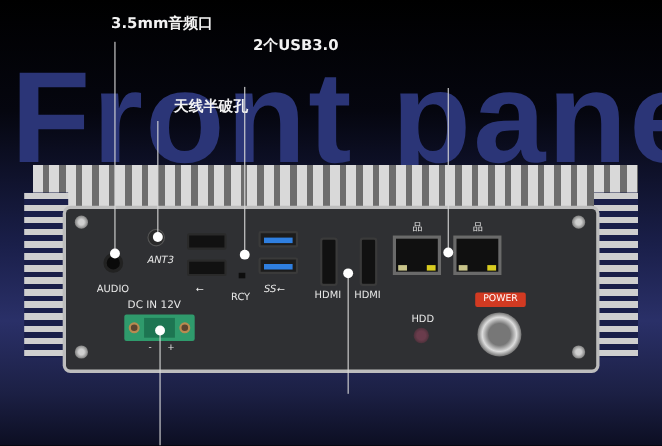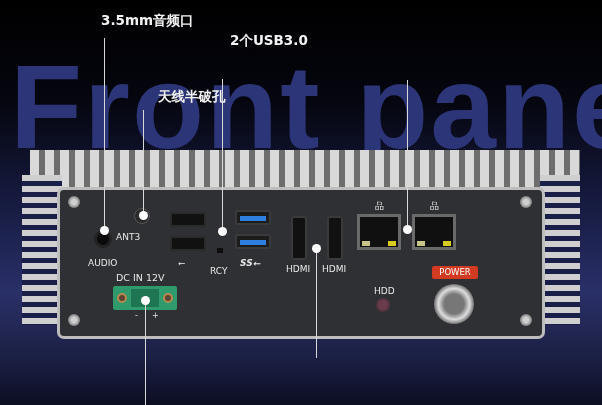--- a/index.html
+++ b/index.html
@@ -38,36 +38,36 @@
   <div class="panel">
     <div class="screw" style="left:8px;top:6px;"></div>
     <div class="screw" style="left:8px;top:124px;"></div>
     <div class="screw" style="left:460px;top:6px;"></div>
     <div class="screw" style="left:460px;top:124px;"></div>
 
     <div style="position:absolute;left:34px;top:40px;width:18px;height:18px;border-radius:50%;background:#0a0a0a;border:3px solid #222;"></div>
     <div class="ptxt" style="left:28px;top:68px;">AUDIO</div>
 
     <div style="position:absolute;left:74px;top:18px;width:16px;height:16px;border-radius:50%;background:#2a2a2a;border:1px solid #555;"></div>
-    <div class="ptxt" style="left:56px;top:42px;">ANT3</div>
+    <div class="ptxt" style="left:74px;top:42px;font-style:italic;">ANT3</div>
 
     <div class="usb2" style="left:110px;top:22px;"></div>
     <div class="usb2" style="left:110px;top:46px;"></div>
     <div class="ptxt" style="left:118px;top:68px;">⭠</div>
 
     <div style="position:absolute;left:157px;top:58px;width:6px;height:5px;background:#0d0d0d;"></div>
     <div class="ptxt" style="left:150px;top:76px;">RCY</div>
 
     <div class="usb3" style="left:175px;top:20px;">
         <i></i>
       </div>
     <div class="usb3" style="left:175px;top:44px;">
         <i></i>
       </div>
-    <div class="ptxt" style="left:180px;top:68px;font-style:italic;font-weight:bold;text-align:right;">SS⭠</div>
+    <div class="ptxt" style="left:180px;top:68px;font-style:italic;font-weight:normal;text-align:right;">SS⭠</div>
 
     <div class="hdmi" style="left:231px;top:26px;"></div>
     <div class="hdmi" style="left:267px;top:26px;"></div>
     <div class="ptxt" style="left:226px;top:74px;">HDMI</div>
     <div class="ptxt" style="left:262px;top:74px;">HDMI</div>
 
     <div class="ptxt" style="left:315px;top:10px;">品</div>
     <div class="ptxt" style="left:370px;top:10px;">品</div>
     <div class="rj45" style="left:297px;top:24px;">
         <span class="ledl"></span>

